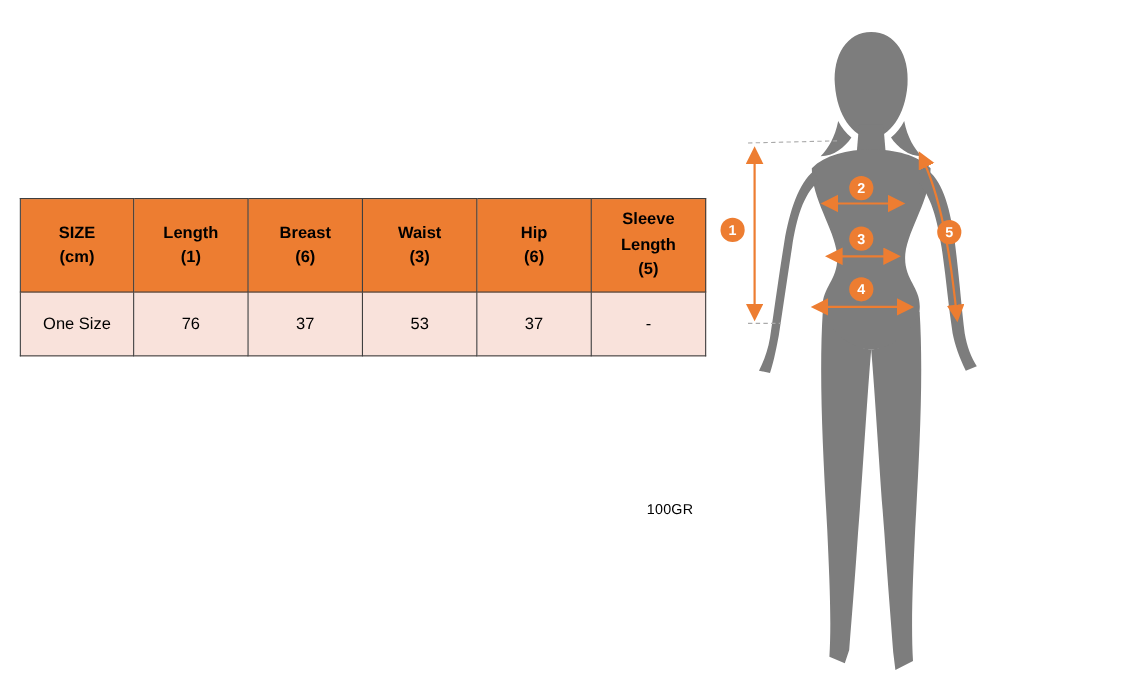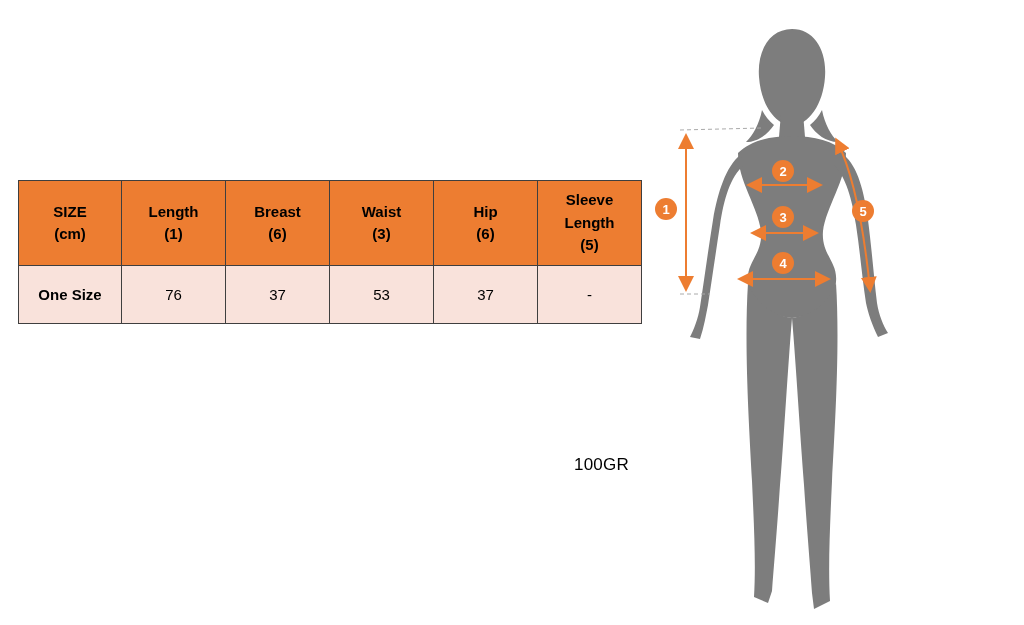--- a/index.html
+++ b/index.html
@@ -36,39 +36,39 @@
     font-size: 15px;
     font-weight: 700;
     white-space: pre-line;
     line-height: 1.5;
   }
   tr.size-row td {
     background: #F9E2DB;
     height: 57px;
     font-size: 15px;
   }
-  tr.size-row td.size-name { font-weight: 700; }
+  tr.size-row td.size-name { font-weight: 400; }
   tr.label-row td {
     background: #F9E2DB;
     height: 51px;
     font-size: 15px;
     font-weight: 700;
   }
   tr.value-row td {
     background: #F9E2DB;
     height: 48px;
     font-size: 15px;
     font-weight: 400;
   }
 
   .weight-note {
     position: absolute;
-    left: 574px;
+    left: 588px;
     top: 455px;
-    font-size: 17px;
+    font-size: 13px;
     letter-spacing: 0.2px;
   }
 
   
   .figure-wrap {
     position: absolute;
     left: 650px;
     top: 15px;
     width: 280px;
     height: 600px;

